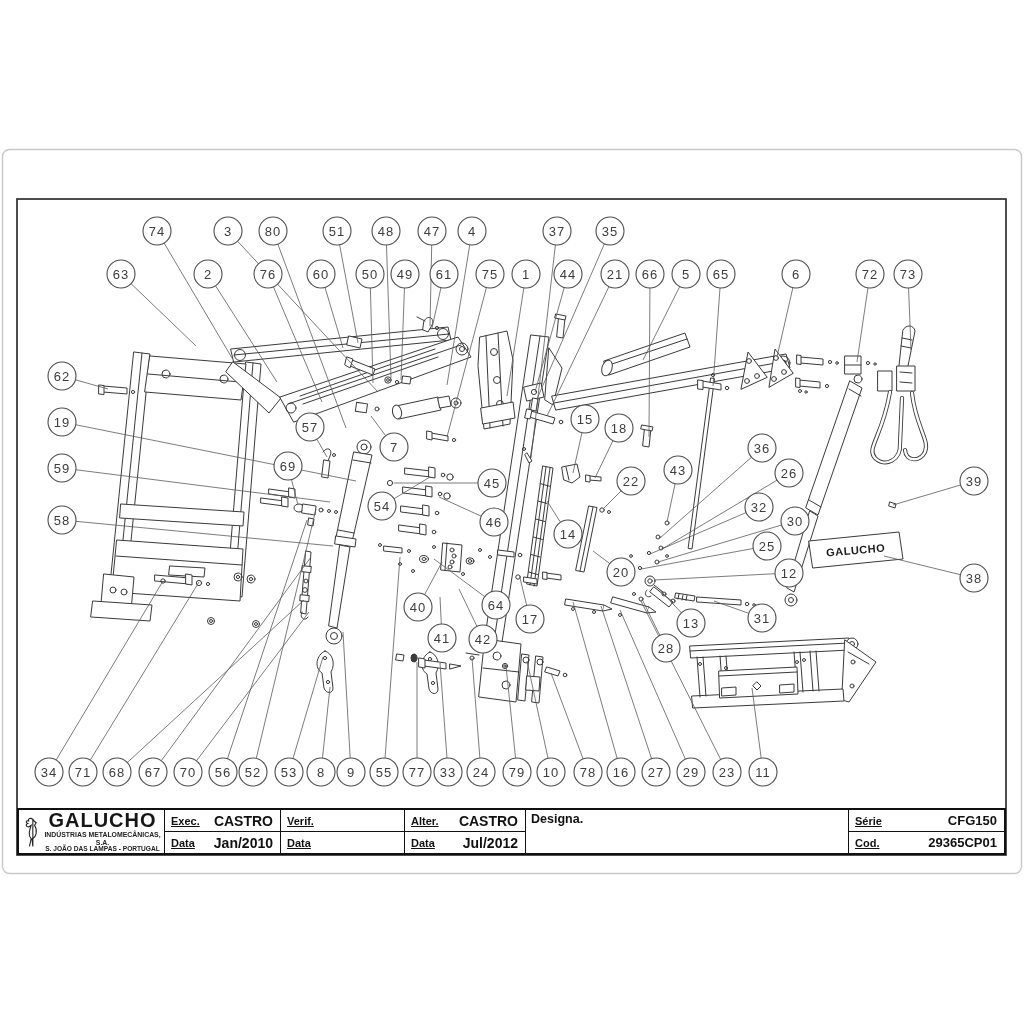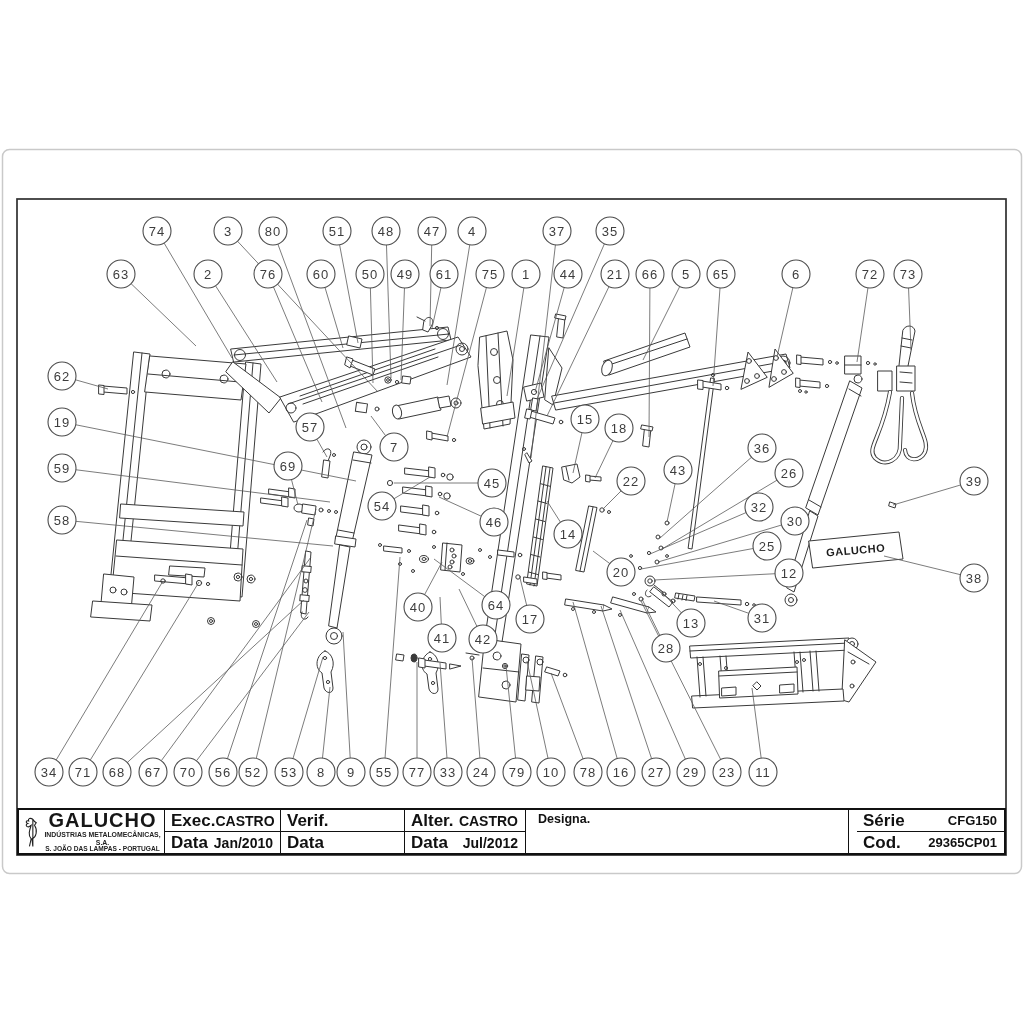--- a/index.html
+++ b/index.html
@@ -8,37 +8,37 @@
   svg.drawing{position:absolute;left:0;top:0;}
   
   #leaders line{stroke:#5b5b5b;stroke-width:.8;}
   #balloons circle{fill:#fff;stroke:#4c4c4c;stroke-width:1.1;}
   #balloons text{font-family:"Liberation Sans",sans-serif;font-size:13px;fill:#3d3d3d;
                  text-anchor:middle;letter-spacing:1px;}
   
   .tb{position:absolute;left:17px;top:808px;width:989px;height:47px;box-sizing:border-box;
       border:2px solid #111;display:flex;background:#fff;color:#111;}
   .tb-cell{box-sizing:border-box;border-right:1.6px solid #111;display:flex;flex-direction:column;}
-  .tb-cell:last-child{border-right:none;margin-left:8px;}
+  .tb-cell:last-child{border-right:none;}
   .tb-row{flex:1;display:flex;align-items:center;box-sizing:border-box;}
   .tb-row.split{border-bottom:1.4px solid #111;}
-  .tb-label{font-size:17px;font-weight:bold;padding-left:6px;}
+  .tb-label{font-size:11px;font-weight:bold;padding-left:6px;text-decoration:underline;}
   .tb-value{font-size:14px;font-weight:bold;margin-left:auto;padding-right:7px;}
   .tb-logo{width:146px;flex-direction:row;align-items:center;padding:1px 2px;}
   .logo-rooster{flex:0 0 22px;height:40px;}
   .logo-txt{flex:1;text-align:center;line-height:1.05;}
   .logo-name{font-size:20px;font-weight:800;letter-spacing:1px;color:#161616;}
   .logo-sub1{font-size:6.9px;font-weight:bold;color:#222;}
   .logo-sub2{font-size:6.6px;font-weight:bold;color:#222;}
   .tb-exec{width:116px;}
   .tb-verif{width:124px;}
   .tb-alter{width:121px;text-align:center;}
   .tb-designa{width:323px;position:relative;}
   .tb-serie{flex:1;}
-  .designa-label{position:absolute;top:2px;left:12px;font-size:12.5px;font-weight:bold;}
+  .designa-label{position:absolute;top:2px;left:5px;font-size:12.5px;font-weight:bold;}
   .designa-value{position:absolute;left:0;right:0;top:54%;transform:translateY(-50%);
                  text-align:center;font-size:13.5px;font-weight:bold;letter-spacing:.3px;}
 </style>
 </head>
 <body>
 
 <div class="sheet">
 
 <svg class="drawing" width="1024" height="1024" viewBox="0 0 1024 1024">
 

